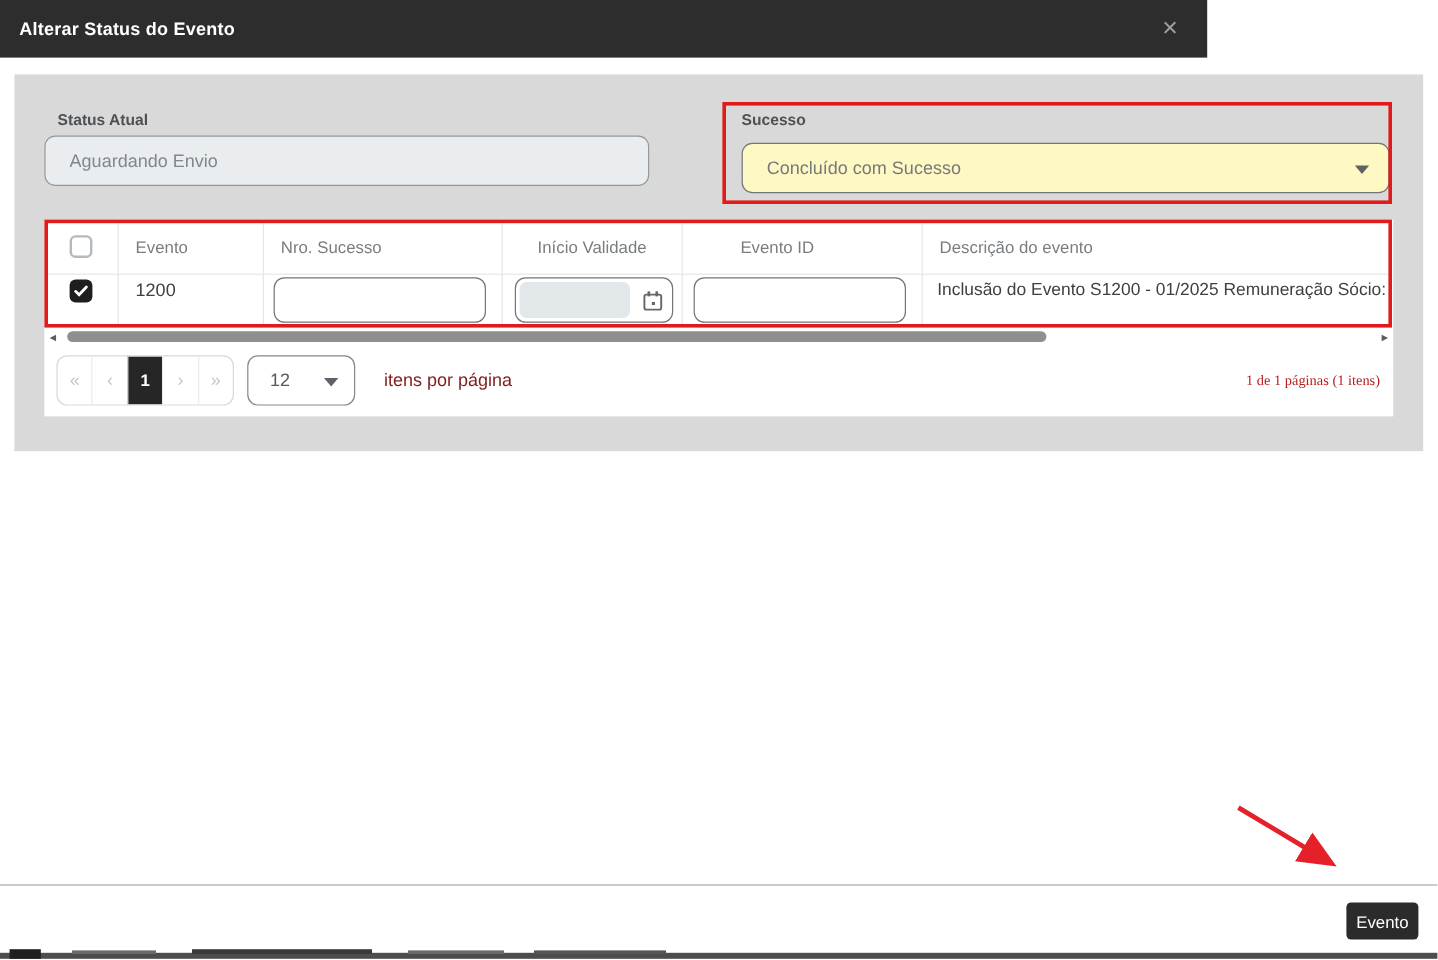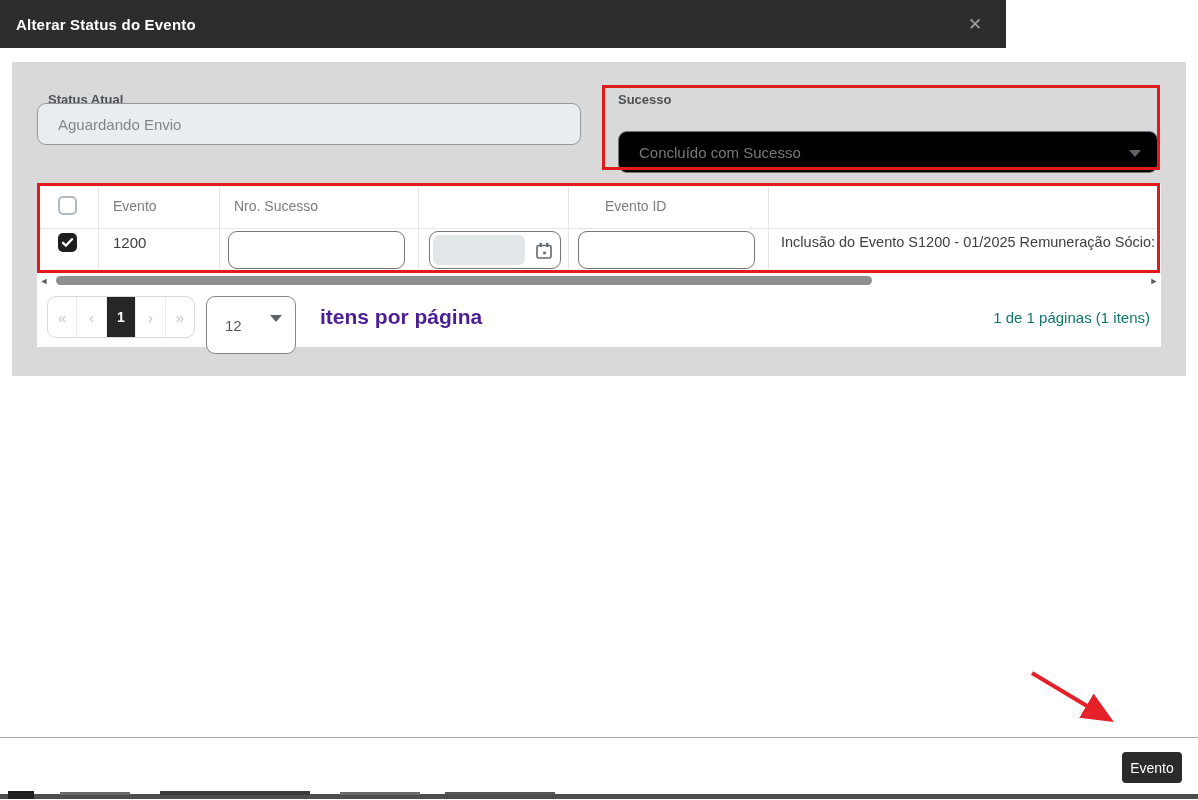--- a/index.html
+++ b/index.html
@@ -24,28 +24,28 @@
   }
 
   
   .panel { left:12px; top:62px; width:1174px; height:314px; background:#d9d9d9; }
 
   .field-label { font-size:13px; font-weight:700; color:#4e5154; }
   .input-like {
     border-radius:9px; font-size:15px; display:flex; align-items:center;
   }
   .status-atual-input {
-    left:37px; top:103px; width:544px; height:42px;
+    left:37px; top:113px; width:504px; height:42px;
     background:#e9edf0; border:1px solid #94999d; border-radius:9px;
     color:#82878b; font-size:15px; padding-left:20px; outline:none;
     font-family:"Liberation Sans","DejaVu Sans",sans-serif;
   }
   .status-select {
-    left:618px; top:131px; width:540px; height:42px;
-    background:#000000; border:1px solid #72767a; border-radius:9px;
+    left:618px; top:119px; width:540px; height:42px;
+    background:#fef9c3; border:1px solid #72767a; border-radius:9px;
     color:#76797c; padding-left:20px; cursor:pointer;align-items:center;
   }
   .select-caret {
     position:absolute; right:16px; top:18px; width:0; height:0;
     border-left:6px solid transparent; border-right:6px solid transparent;
     border-top:7px solid #5f6368;
   }
 
   
   .annot { border:3px solid #e11b1b; pointer-events:none; z-index:40; }
@@ -110,27 +110,27 @@
     border:1px solid #d9d9d9; border-radius:9px; display:flex; overflow:hidden;
   }
   .pager .pcell {
     flex:1; display:flex; align-items:center; justify-content:center;
     color:#c3c6c9; font-size:15px; cursor:pointer; border-left:1px solid #ececec;
   }
   .pager .pcell:first-child { border-left:none; }
   .pager .pcell.active { background:#262626; color:#ffffff; font-weight:700; font-size:14px; }
 
   .page-size {
-    left:206px; top:296px; width:90px; height:58px; background:#fff;
+    left:206px; top:296px; width:90px; height:42px; background:#fff;
     border:1px solid #85888a; border-radius:9px; color:#595959; font-size:15px;
     display:flex; align-items:center; padding-left:18px; cursor:pointer;
   }
   .page-size .select-caret { right:13px; }
-  .items-label { left:320px; top:296px; height:42px; display:flex; align-items:center; color:#4c1d95; font-size:21px;font-weight:bold; }
-  .page-summary { right:48px; top:296px; height:42px; display:flex; align-items:center; color:#0f766e; font-size:15px; }
+  .items-label { left:320px; top:296px; height:42px; display:flex; align-items:center; color:#7f1d1d; font-size:15px; }
+  .page-summary { right:48px; top:296px; height:42px; display:flex; align-items:center; color:#b91c1c; font-size:12px;font-family:Liberation Serif, serif; }
 
   
   .footer-divider { left:0; top:737px; width:1198px; height:1px; background:#aaaaaa; }
   .alterar-btn {
     left:1122px; top:752px; width:60px; height:31px; background:#2b2b2b;
     color:#ffffff; font-size:14px; border:none; border-radius:4px; cursor:pointer;
     display:flex; align-items:center; justify-content:center;
     font-family:"Liberation Sans","DejaVu Sans",sans-serif;
   }
 
@@ -165,21 +165,23 @@
   <div class="vsep" style="left:381px;"></div>
   <div class="vsep" style="left:531px;"></div>
   <div class="vsep" style="left:731px;"></div>
   <div class="hsep"></div>
 
   <div class="th" style="left:21px;">
     <div class="chk-unchecked"></div>
   </div>
   <div class="th" style="left:76px;">Evento</div>
   <div class="th" style="left:197px;">Nro. Sucesso</div>
-  <div class="th" style="left:568px;text-align:center;">Evento ID</div>
+  <div class="th" style="left:411px;">Início Validade</div>
+  <div class="th" style="left:580px;text-align:center;">Evento ID</div>
+  <div class="th" style="left:746px;">Descrição do evento</div>
 
   <div class="td" style="left:21px;">
     <div class="chk-checked">
       <svg width="15" height="15" viewBox="0 0 15 15">
         <path d="M3 7.8 L5.9 10.6 L12 4.2" stroke="#ffffff" stroke-width="2.3" fill="none" stroke-linecap="round"></path>
       </svg>
     </div>
   </div>
   <div class="td" style="left:76px; color:#3e4043; font-size:15px;">1200</div>
 

